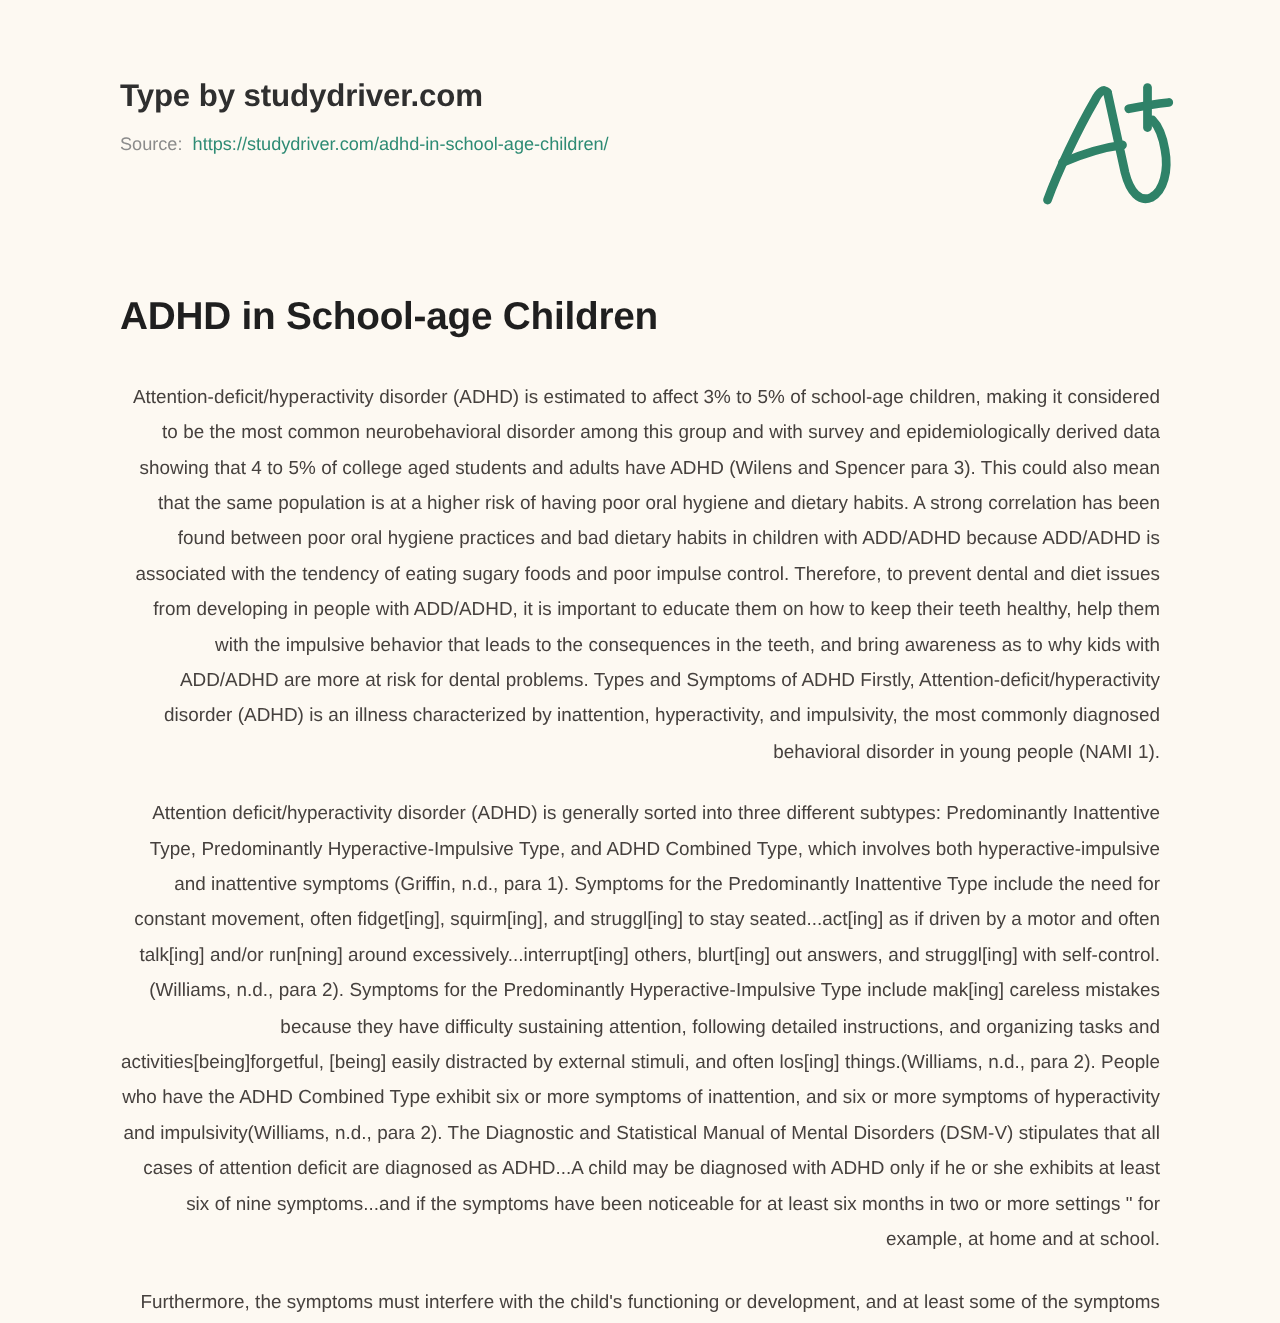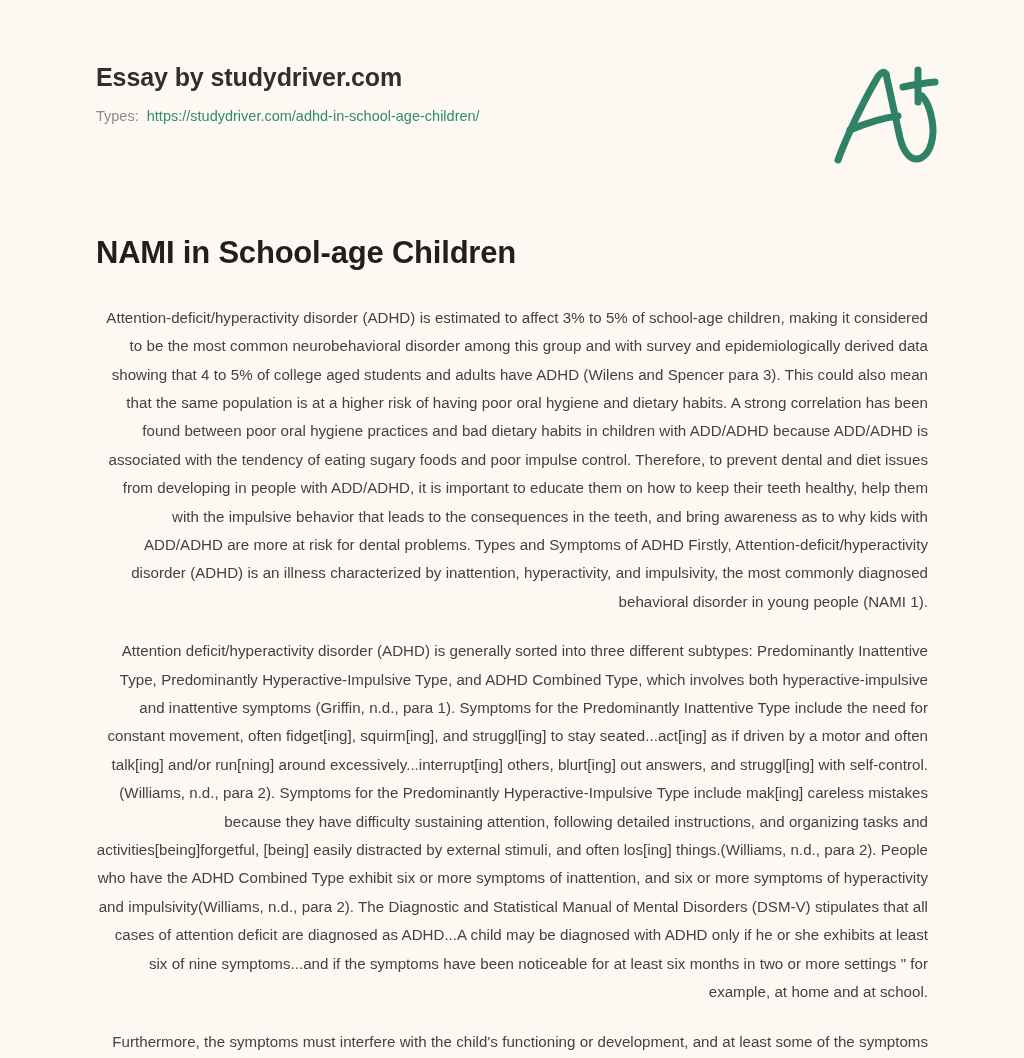--- a/index.html
+++ b/index.html
@@ -97,44 +97,44 @@
   .body-copy p:last-child {
     margin-bottom: 0;
   }
 </style>
 </head>
 <body>
 
 <div class="page">
 
   <div class="header">
-    <div class="essay-by">Essay by studydriver.com</div>
+    <div class="essay-by">Type by studydriver.com</div>
 
     <div class="source-line">
-      <span class="source-label">Types:</span>
+      <span class="source-label">Source:</span>
       <span>&nbsp;</span><a class="source-url" href="#">https://studydriver.com/adhd-in-school-age-children/</a>
     </div>
 
     <div class="logo">
       <svg viewBox="0 0 116 104" xmlns="http://www.w3.org/2000/svg" fill="none" stroke="#2f8268" stroke-width="7" stroke-linecap="round" stroke-linejoin="round">
 
         <path d="M10 98 C 18 76, 34 42, 48 18 C 51 12, 55 8, 58 12"></path>
 
         <path d="M58 12 C 62 30, 68 58, 72 76 C 76 92, 84 100, 93 96 C 103 91, 107 74, 104 58 C 102 46, 98 38, 94 34"></path>
 
         <path d="M22 68 C 36 62, 54 56, 70 54"></path>
 
         <path d="M75 25 C 85 23, 97 21, 107 20"></path>
 
         <path d="M90 8 C 90 18, 90 30, 90 40"></path>
       </svg>
     </div>
   </div>
 
-  <h1 class="doc-title">NAMI in School-age Children</h1>
+  <h1 class="doc-title">ADHD in School-age Children</h1>
 
   <div class="body-copy">
     <p>Attention-deficit/hyperactivity disorder (ADHD) is estimated to affect 3% to 5% of school-age children, making it considered to be the most common neurobehavioral disorder among this group and with survey and epidemiologically derived data showing that 4 to 5% of college aged students and adults have ADHD (Wilens and Spencer para 3). This could also mean that the same population is at a higher risk of having poor oral hygiene and dietary habits. A strong correlation has been found between poor oral hygiene practices and bad dietary habits in children with ADD/ADHD because ADD/ADHD is associated with the tendency of eating sugary foods and poor impulse control. Therefore, to prevent dental and diet issues from developing in people with ADD/ADHD, it is important to educate them on how to keep their teeth healthy, help them with the impulsive behavior that leads to the consequences in the teeth, and bring awareness as to why kids with ADD/ADHD are more at risk for dental problems. Types and Symptoms of ADHD Firstly, Attention-deficit/hyperactivity disorder (ADHD) is an illness characterized by inattention, hyperactivity, and impulsivity, the most commonly diagnosed behavioral disorder in young people (NAMI 1).</p>
     <p>Attention deficit/hyperactivity disorder (ADHD) is generally sorted into three different subtypes: Predominantly Inattentive Type, Predominantly Hyperactive-Impulsive Type, and ADHD Combined Type, which involves both hyperactive-impulsive and inattentive symptoms (Griffin, n.d., para 1). Symptoms for the Predominantly Inattentive Type include the need for constant movement, often fidget[ing], squirm[ing], and struggl[ing] to stay seated...act[ing] as if driven by a motor and often talk[ing] and/or run[ning] around excessively...interrupt[ing] others, blurt[ing] out answers, and struggl[ing] with self-control. (Williams, n.d., para 2). Symptoms for the Predominantly Hyperactive-Impulsive Type include mak[ing] careless mistakes because they have difficulty sustaining attention, following detailed instructions, and organizing tasks and activities[being]forgetful, [being] easily distracted by external stimuli, and often los[ing] things.(Williams, n.d., para 2). People who have the ADHD Combined Type exhibit six or more symptoms of inattention, and six or more symptoms of hyperactivity and impulsivity(Williams, n.d., para 2). The Diagnostic and Statistical Manual of Mental Disorders (DSM-V) stipulates that all cases of attention deficit are diagnosed as ADHD...A child may be diagnosed with ADHD only if he or she exhibits at least six of nine symptoms...and if the symptoms have been noticeable for at least six months in two or more settings " for example, at home and at school.</p>
     <p>Furthermore, the symptoms must interfere with the child's functioning or development, and at least some of the symptoms must have been apparent before age 12. Older teens and adults may need to demonstrate just five of these symptoms in multiple settings.(W</p>
   </div>
 
 </div>
 
 </body></html>

